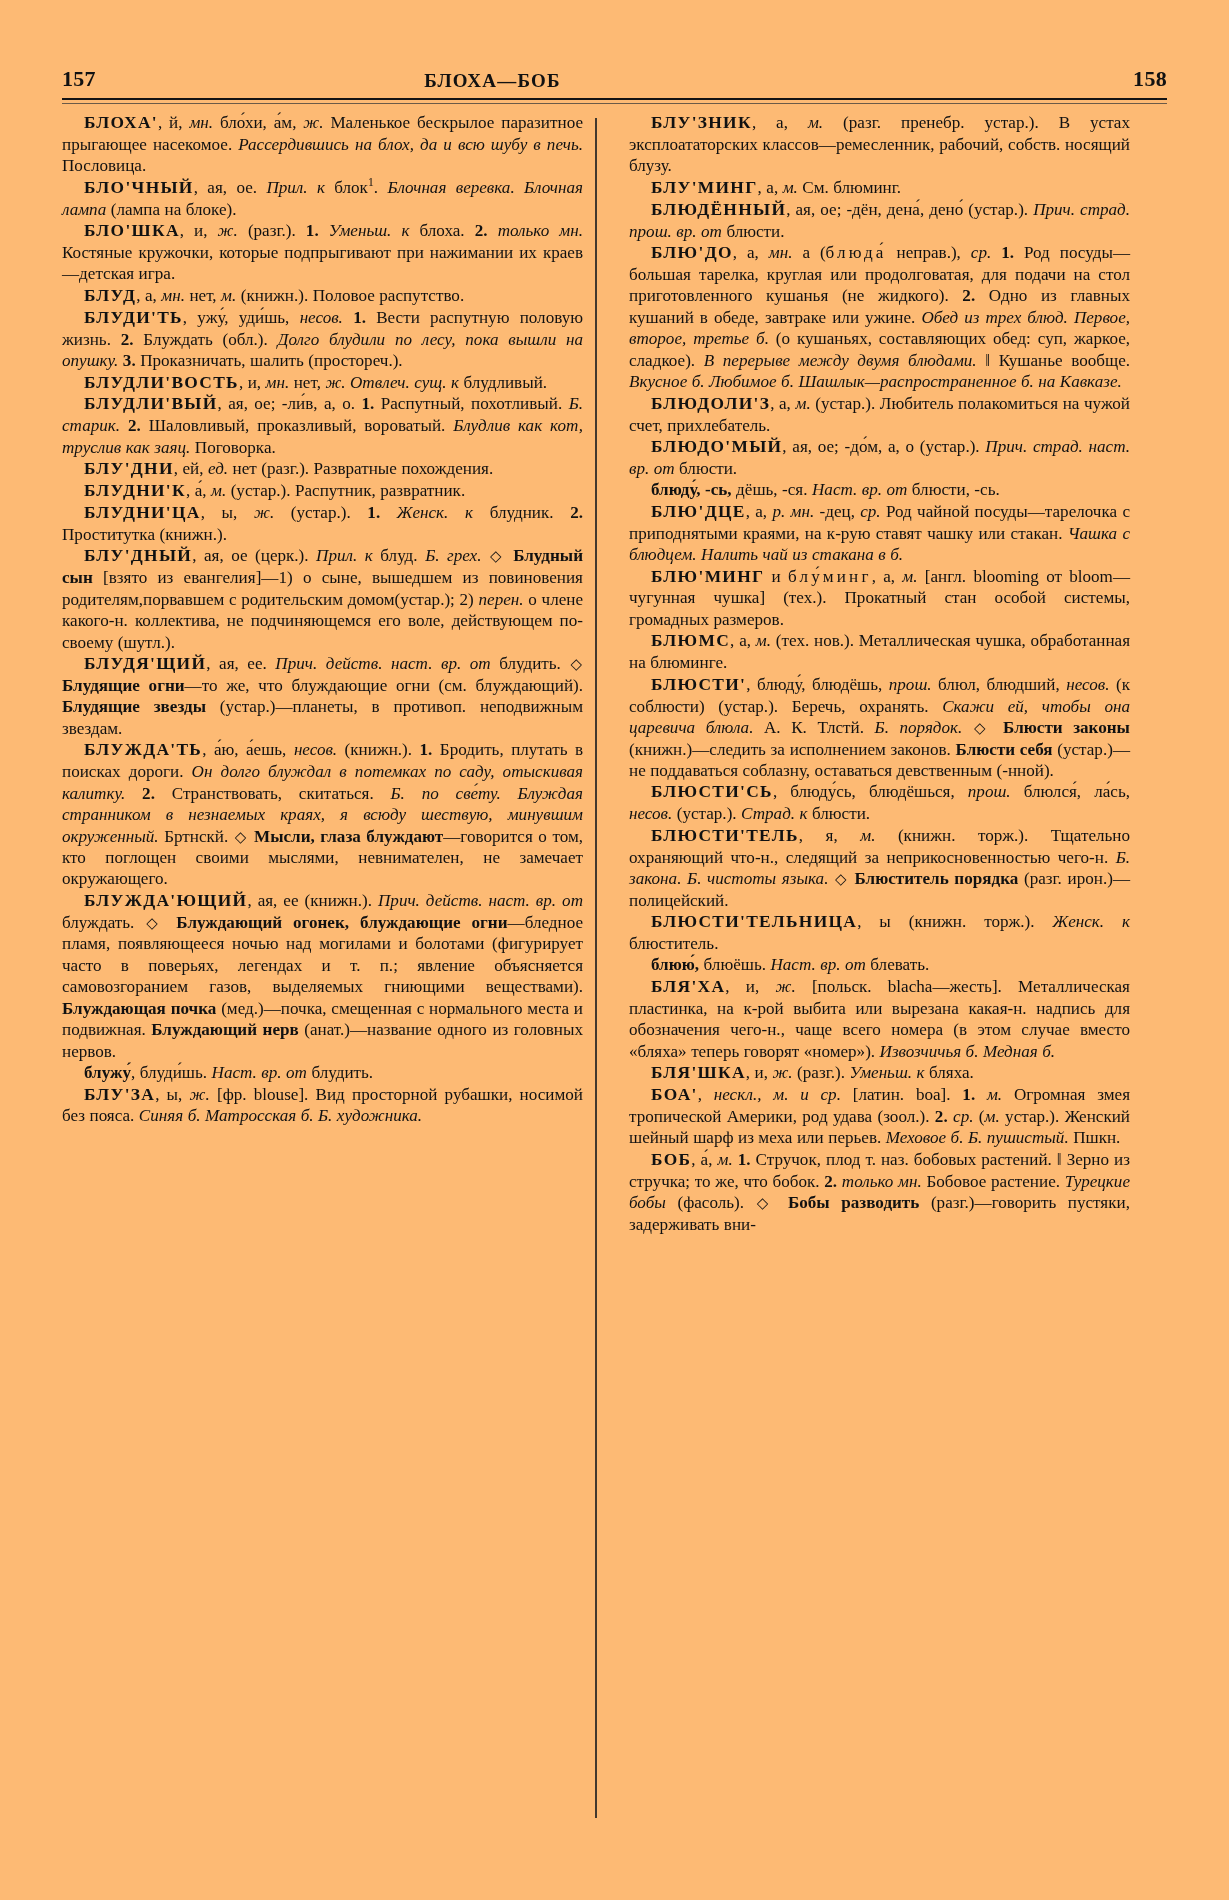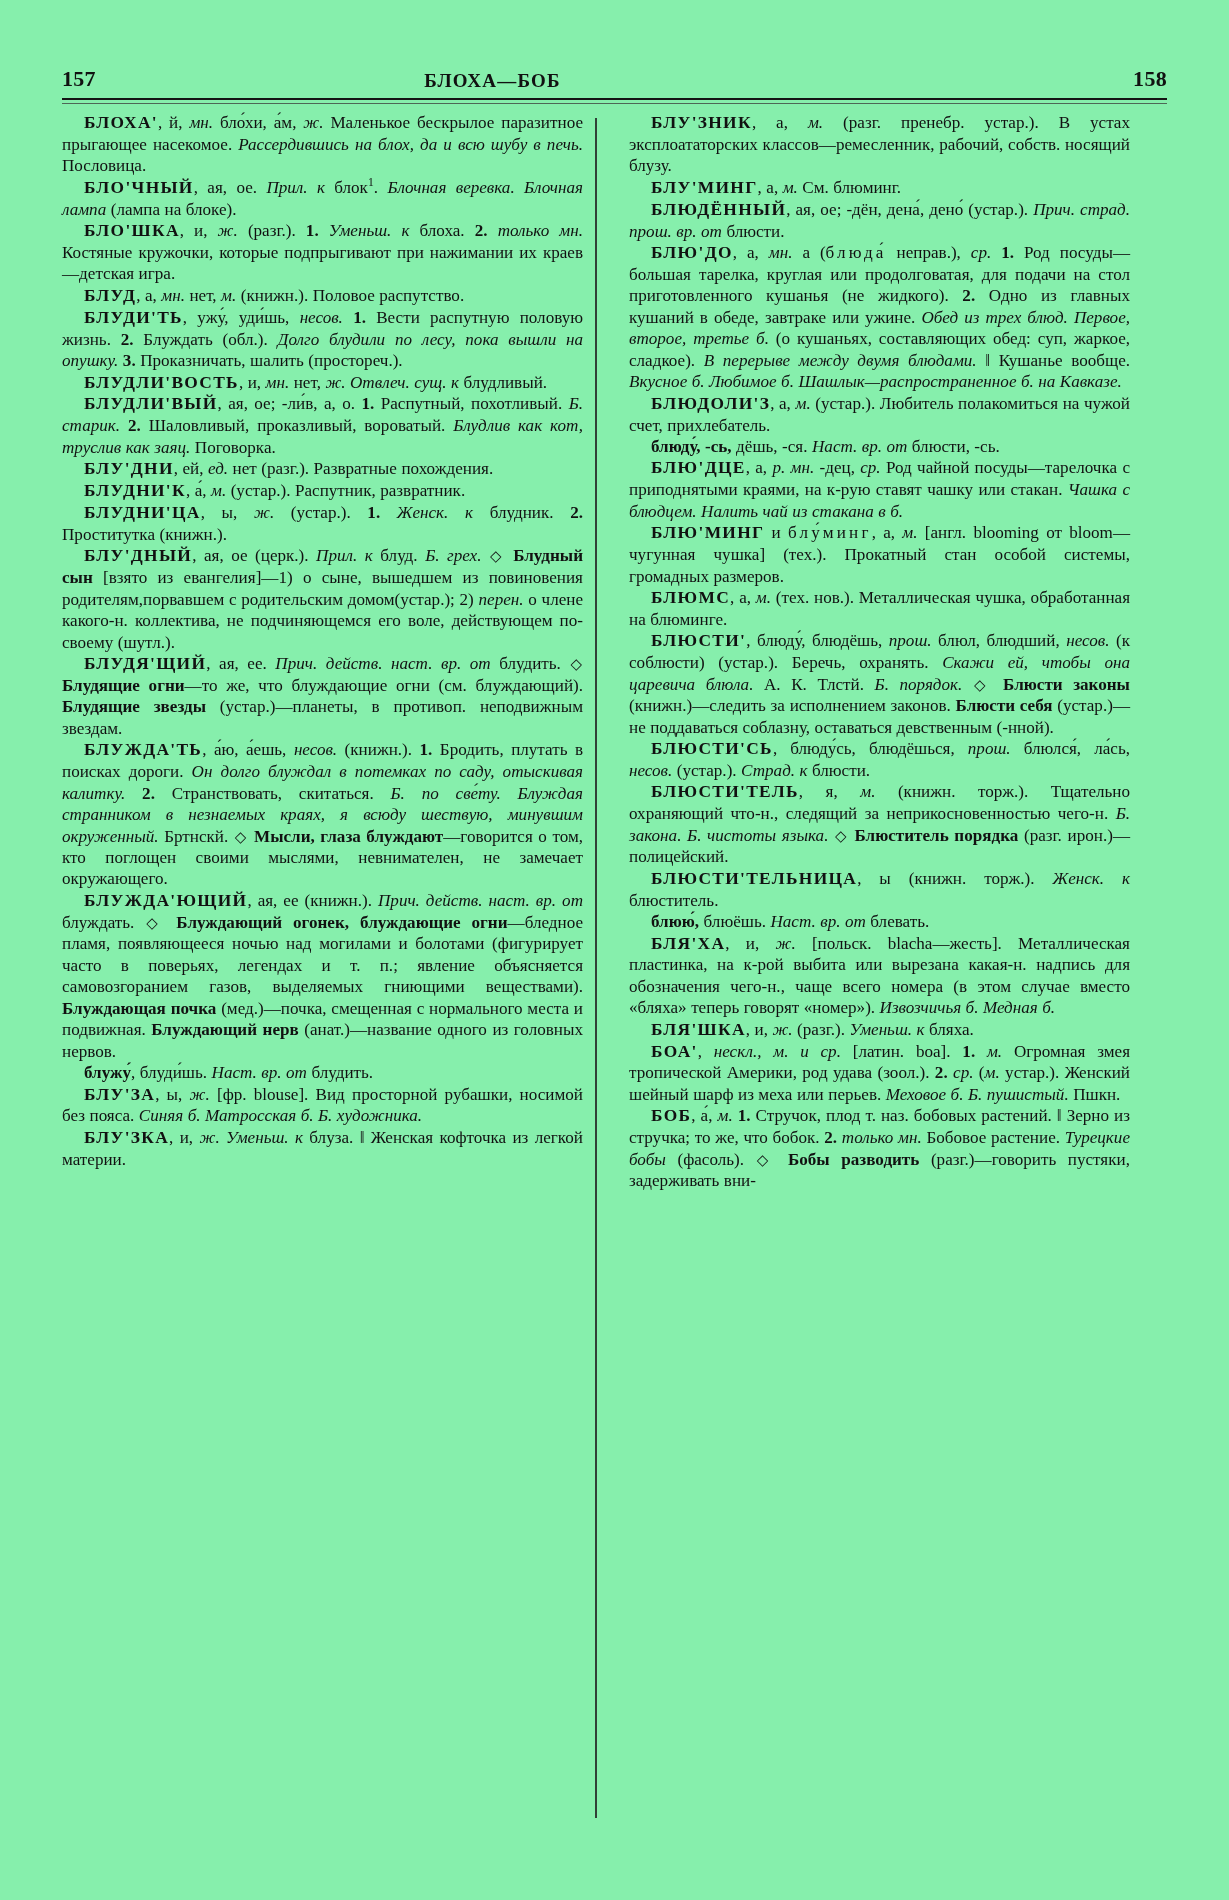--- a/index.html
+++ b/index.html
@@ -10,21 +10,21 @@
   }
   body {
     font-family: "Liberation Serif", "DejaVu Serif", serif;
     color: #111111;
   }
   .page {
     position: relative;
     width: 1229px;
     height: 1900px;
     margin: 0 auto;
-    background: #86efac;
+    background: #fdba74;
     box-sizing: border-box;
     overflow: hidden;
   }
   
   .runhead {
     position: absolute;
     left: 62px;
     top: 58px;
     width: 1105px;
     height: 34px;
@@ -151,29 +151,29 @@
         <p class="entry"><b class="hw">БЛУДЛИ'ВЫЙ</b>, ая, ое; -ли́в, а, о. <b class="n">1.</b> Распутный, похотливый. <i>Б. старик.</i> <b class="n">2.</b> Шаловливый, проказливый, вороватый. <i>Блудлив как кот, труслив как заяц.</i> Поговорка.</p>
         <p class="entry"><b class="hw">БЛУ'ДНИ</b>, ей, <i>ед.</i> нет (разг.). Развратные похождения.</p>
         <p class="entry"><b class="hw">БЛУДНИ'К</b>, а́, <i>м.</i> (устар.). Распутник, развратник.</p>
         <p class="entry"><b class="hw">БЛУДНИ'ЦА</b>, ы, <i>ж.</i> (устар.). <b class="n">1.</b> <i>Женск. к</i> блудник. <b class="n">2.</b> Проститутка (книжн.).</p>
         <p class="entry"><b class="hw">БЛУ'ДНЫЙ</b>, ая, ое (церк.). <i>Прил. к</i> блуд. <i>Б. грех.</i> <span class="dia">◇</span> <b class="ph">Блудный сын</b> [взято из евангелия]—1) о сыне, вышедшем из повиновения родителям,порвавшем с родительским домом(устар.); 2) <i>перен.</i> о члене какого-н. коллектива, не подчиняющемся его воле, действующем по-своему (шутл.).</p>
         <p class="entry"><b class="hw">БЛУДЯ'ЩИЙ</b>, ая, ее. <i>Прич. действ. наст. вр. от</i> блудить. <span class="dia">◇</span> <b class="ph">Блудящие огни</b>—то же, что блуждающие огни (см. блуждающий). <b class="ph">Блудящие звезды</b> (устар.)—планеты, в противоп. неподвижным звездам.</p>
         <p class="entry"><b class="hw">БЛУЖДА'ТЬ</b>, а́ю, а́ешь, <i>несов.</i> (книжн.). <b class="n">1.</b> Бродить, плутать в поисках дороги. <i>Он долго блуждал в потемках по саду, отыскивая калитку.</i> <b class="n">2.</b> Странствовать, скитаться. <i>Б. по све́ту. Блуждая странником в незнаемых краях, я всюду шествую, минувшим окруженный.</i> Бртнскй. <span class="dia">◇</span> <b class="ph">Мысли, глаза блуждают</b>—говорится о том, кто поглощен своими мыслями, невнимателен, не замечает окружающего.</p>
         <p class="entry"><b class="hw">БЛУЖДА'ЮЩИЙ</b>, ая, ее (книжн.). <i>Прич. действ. наст. вр. от</i> блуждать. <span class="dia">◇</span> <b class="ph">Блуждающий огонек, блуждающие огни</b>—бледное пламя, появляющееся ночью над могилами и болотами (фигурирует часто в поверьях, легендах и т. п.; явление объясняется самовозгоранием газов, выделяемых гниющими веществами). <b class="ph">Блуждающая почка</b> (мед.)—почка, смещенная с нормального места и подвижная. <b class="ph">Блуждающий нерв</b> (анат.)—название одного из головных нервов.</p>
         <p class="entry"><b class="ph">блужу́</b>, блуди́шь. <i>Наст. вр. от</i> блудить.</p>
         <p class="entry"><b class="hw">БЛУ'ЗА</b>, ы, <i>ж.</i> [фр. <span class="lat">blouse</span>]. Вид просторной рубашки, носимой без пояса. <i>Синяя б. Матросская б. Б. художника.</i></p>
-        <p class="entry"><b class="hw">БЛУ'ЗКА</b>, и, <i>ж. Уменьш. к</i> блуза. <span class="bar">‖</span> Женская кофточка из легкой материи.</p>
       </div>
     <div class="divider"></div>
     <div class="col right" id="col-right">
         <p class="entry"><b class="hw">БЛУ'ЗНИК</b>, а, <i>м.</i> (разг. пренебр. устар.). В устах эксплоататорских классов—ремесленник, рабочий, собств. носящий блузу.</p>
         <p class="entry"><b class="hw">БЛУ'МИНГ</b>, а, <i>м.</i> См. блюминг.</p>
         <p class="entry"><b class="hw">БЛЮДЁННЫЙ</b>, ая, ое; -дён, дена́, дено́ (устар.). <i>Прич. страд. прош. вр. от</i> блюсти.</p>
         <p class="entry"><b class="hw">БЛЮ'ДО</b>, а, <i>мн.</i> а (<span class="sp">блюда́</span> неправ.), <i>ср.</i> <b class="n">1.</b> Род посуды—большая тарелка, круглая или продолговатая, для подачи на стол приготовленного кушанья (не жидкого). <b class="n">2.</b> Одно из главных кушаний в обеде, завтраке или ужине. <i>Обед из трех блюд. Первое, второе, третье б.</i> (о кушаньях, составляющих обед: суп, жаркое, сладкое). <i>В перерыве между двумя блюдами.</i> <span class="bar">‖</span> Кушанье вообще. <i>Вкусное б. Любимое б. Шашлык—распространенное б. на Кавказе.</i></p>
         <p class="entry"><b class="hw">БЛЮДОЛИ'З</b>, а, <i>м.</i> (устар.). Любитель полакомиться на чужой счет, прихлебатель.</p>
+        <p class="entry"><b class="hw">БЛЮДО'МЫЙ</b>, ая, ое; -до́м, а, о (устар.). <i>Прич. страд. наст. вр. от</i> блюсти.</p>
         <p class="entry"><b class="ph">блюду́, -сь,</b> дёшь, -ся. <i>Наст. вр. от</i> блюсти, -сь.</p>
         <p class="entry"><b class="hw">БЛЮ'ДЦЕ</b>, а, <i>р. мн.</i> -дец, <i>ср.</i> Род чайной посуды—тарелочка с приподнятыми краями, на к-рую ставят чашку или стакан. <i>Чашка с блюдцем. Налить чай из стакана в б.</i></p>
         <p class="entry"><b class="hw">БЛЮ'МИНГ</b> и <span class="sp">блу́минг</span>, а, <i>м.</i> [англ. <span class="lat">blooming</span> от <span class="lat">bloom</span>—чугунная чушка] (тех.). Прокатный стан особой системы, громадных размеров.</p>
         <p class="entry"><b class="hw">БЛЮМС</b>, а, <i>м.</i> (тех. нов.). Металлическая чушка, обработанная на блюминге.</p>
         <p class="entry"><b class="hw">БЛЮСТИ'</b>, блюду́, блюдёшь, <i>прош.</i> блюл, блюдший, <i>несов.</i> (к соблюсти) (устар.). Беречь, охранять. <i>Скажи ей, чтобы она царевича блюла.</i> А. К. Тлстй. <i>Б. порядок.</i> <span class="dia">◇</span> <b class="ph">Блюсти законы</b> (книжн.)—следить за исполнением законов. <b class="ph">Блюсти себя</b> (устар.)—не поддаваться соблазну, оставаться девственным (-нной).</p>
         <p class="entry"><b class="hw">БЛЮСТИ'СЬ</b>, блюду́сь, блюдёшься, <i>прош.</i> блюлся́, ла́сь, <i>несов.</i> (устар.). <i>Страд. к</i> блюсти.</p>
         <p class="entry"><b class="hw">БЛЮСТИ'ТЕЛЬ</b>, я, <i>м.</i> (книжн. торж.). Тщательно охраняющий что-н., следящий за неприкосновенностью чего-н. <i>Б. закона. Б. чистоты языка.</i> <span class="dia">◇</span> <b class="ph">Блюститель порядка</b> (разг. ирон.)—полицейский.</p>
         <p class="entry"><b class="hw">БЛЮСТИ'ТЕЛЬНИЦА</b>, ы (книжн. торж.). <i>Женск. к</i> блюститель.</p>
         <p class="entry"><b class="ph">блюю́,</b> блюёшь. <i>Наст. вр. от</i> блевать.</p>
         <p class="entry"><b class="hw">БЛЯ'ХА</b>, и, <i>ж.</i> [польск. <span class="lat">blacha</span>—жесть]. Металлическая пластинка, на к-рой выбита или вырезана какая-н. надпись для обозначения чего-н., чаще всего номера (в этом случае вместо «бляха» теперь говорят «номер»). <i>Извозчичья б. Медная б.</i></p>

